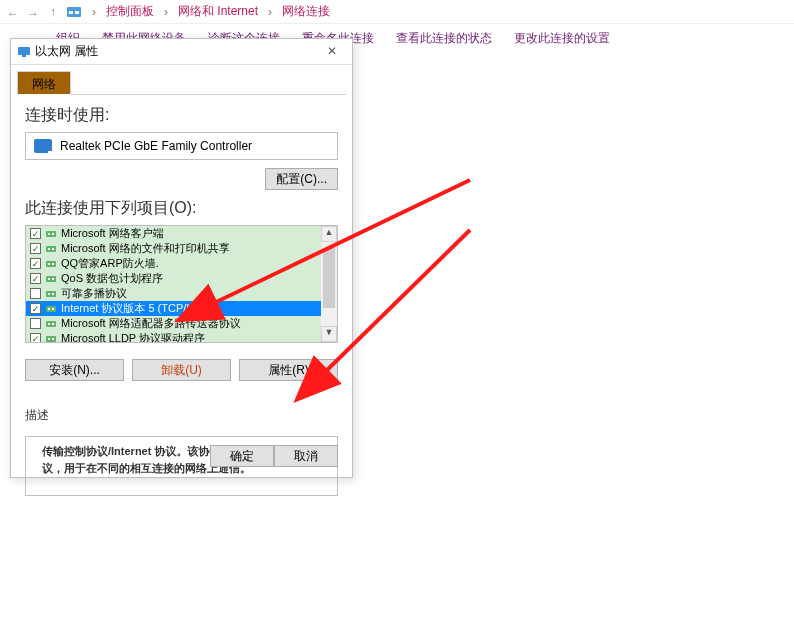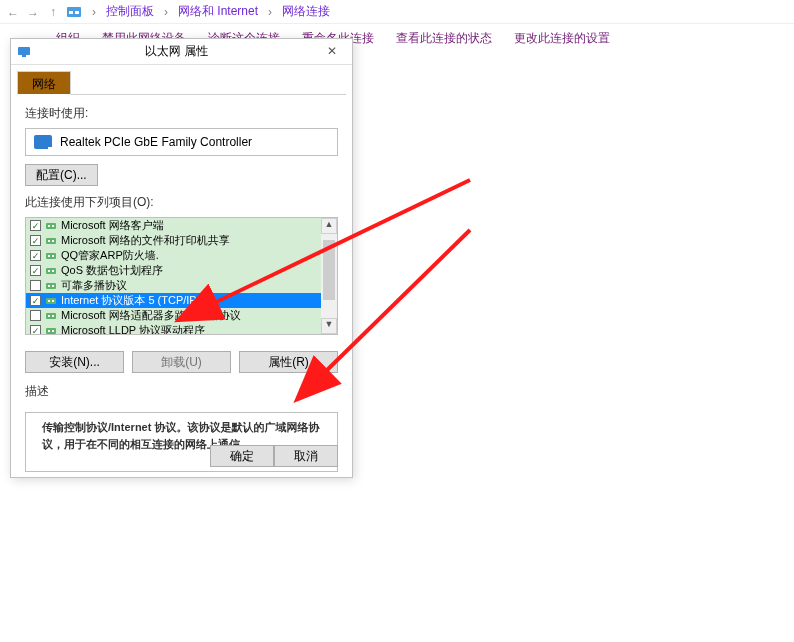--- a/index.html
+++ b/index.html
@@ -3,67 +3,67 @@
   <meta charset="utf-8">
   <style>
     * { box-sizing: border-box; margin: 0; padding: 0; font-family: "Microsoft YaHei", "Segoe UI", sans-serif; }
     body { width: 794px; height: 642px; background: #fff; position: relative; overflow: hidden; font-size: 12px; color: #000; }
 
     
     .addrbar { position: absolute; left: 0; top: 0; right: 0; height: 24px; border-bottom: 1px solid #eee; display: flex; align-items: center; padding: 0 6px; gap: 6px; color: #555; }
     .nav-arrow { width: 14px; text-align: center; color: #888; }
     .crumb-sep { color: #888; margin: 0 4px; }
     .crumb-icon { width: 16px; height: 16px; display: inline-block; }
-    .crumb { color: #6d28d9; }
+    .crumb { color: #be185d; }
 
     
     .toolbar { position: absolute; left: 12px; top: 30px; right: 12px; height: 20px; display: flex; gap: 22px; color: #701a75; margin-left: 44px; }
     .toolbar-item { white-space: nowrap; }
 
     
     .panel-bg { position: absolute; left: 0; top: 24px; right: 0; bottom: 0; background: #fff; }
 
     
     .dialog { position: absolute; left: 10px; top: 38px; width: 343px; height: 440px; background: #fff; border: 1px solid #c0c0c0; box-shadow: 2px 2px 10px rgba(0,0,0,0.15); }
     .titlebar { height: 26px; display: flex; align-items: center; padding: 0 6px; border-bottom: 1px solid #e0e0e0; }
     .title-icon { width: 14px; height: 14px; margin-right: 4px; }
-    .title-text { flex: 1; font-size: 12px; text-align: center; }
+    .title-text { flex: 1; font-size: 12px; }
     .title-close { width: 28px; height: 20px; text-align: center; line-height: 18px; color: #555; }
 
     
     .tabstrip { height: 26px; position: relative; border-bottom: 1px solid #d0d0d0; margin: 4px 6px 0 6px; }
     .tab { position: absolute; left: 0; top: 2px; height: 24px; padding: 4px 14px; border: 1px solid #d0d0d0; border-bottom: 1px solid #fff; background: #a16207; font-size: 12px; }
 
     .tab-body { padding: 10px 14px 8px 14px; }
 
-    .section-label { font-size: 12px; color: #333; margin-bottom: 6px; }
+    .section-label { font-size: 16px; color: #333; margin-bottom: 6px; }
 
     .connect-box { border: 1px solid #bfbfbf; height: 28px; display: flex; align-items: center; padding: 0 8px; gap: 8px; margin-bottom: 8px; }
     .nic-icon { width: 18px; height: 14px; background: #2f7dd1; border-radius: 2px; position: relative; }
     .nic-icon::after { content: ""; position: absolute; right: -2px; bottom: -2px; width: 6px; height: 4px; background: #fff; }
 
-    .cfg-row { display: flex; justify-content: flex-start; margin-bottom: 8px; }
+    .cfg-row { display: flex; justify-content: flex-end; margin-bottom: 8px; }
     .winbtn { min-width: 72px; height: 22px; border: 1px solid #adadad; background: #e1e1e1; font-size: 12px; padding: 0 10px; cursor: default; }
-    .winbtn:disabled { color: #737373; }
+    .winbtn:disabled { color: #c2410c; }
 
     
     .listwrap { border: 1px solid #bfbfbf; height: 118px; position: relative; overflow: hidden; background: #d5ecd5; }
     .listinner { position: absolute; left: 0; top: 0; right: 16px; }
     .list-item { display: flex; align-items: center; height: 15px; padding: 0 4px; gap: 4px; font-size: 11px; white-space: nowrap; overflow: hidden; }
     .list-item.selected { background: #0a84ff; color: #fff; }
     .chk { width: 11px; height: 11px; border: 1px solid #6a6a6a; background: #fff; display: inline-flex; align-items: center; justify-content: center; font-size: 9px; color: #1a6b1a; }
     .svc-icon { width: 12px; height: 12px; display: inline-block; }
     .scrollbar { position: absolute; right: 0; top: 0; width: 16px; height: 100%; background: #f0f0f0; }
     .sb-btn { height: 16px; background: #f0f0f0; text-align: center; font-size: 9px; color: #555; border: 1px solid #d0d0d0; }
     .sb-thumb { position: absolute; left: 2px; right: 2px; top: 22px; height: 60px; background: #cdcdcd; }
 
     .btn-row3 { display: flex; gap: 8px; margin-top: 8px; }
     .btn-row3 .winbtn { flex: 1; margin-top: 8px; }
 
-    .desc-label { margin-top: 10px; font-size: 12px; color: #333; }
+    .desc-label { margin-top: 26px; font-size: 12px; color: #333; }
     .desc-box { border: 1px solid #bfbfbf; height: 60px; padding: 6px 16px; margin-top: 12px; font-size: 11px; color: #333; line-height: 1.5; font-weight: bold; }
 
     .dlg-footer { position: absolute; right: 14px; bottom: 10px; display: flex; }
     .dlg-footer .winbtn { min-width: 64px; }
 
     
     .overlay { position: absolute; left: 0; top: 0; pointer-events: none; }
   </style>
 </head>
 <body>

